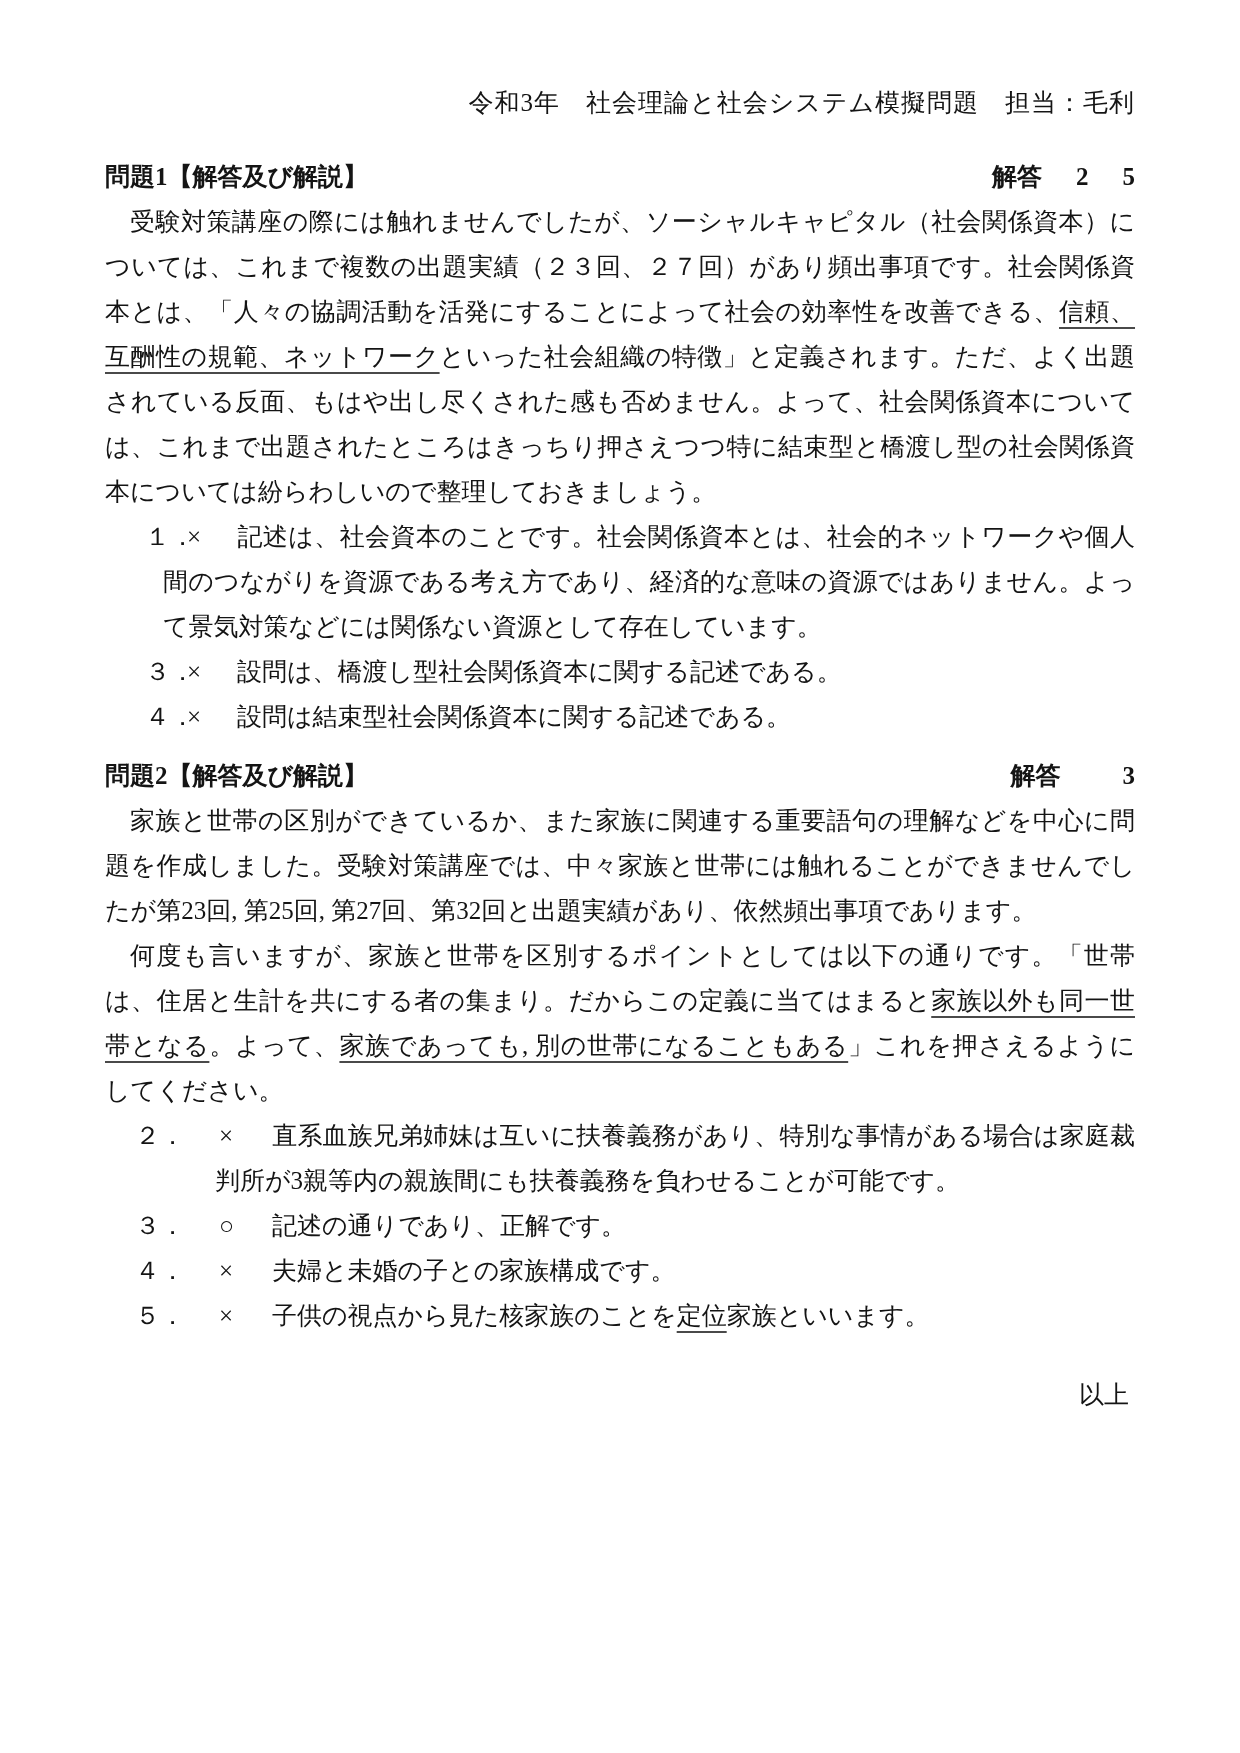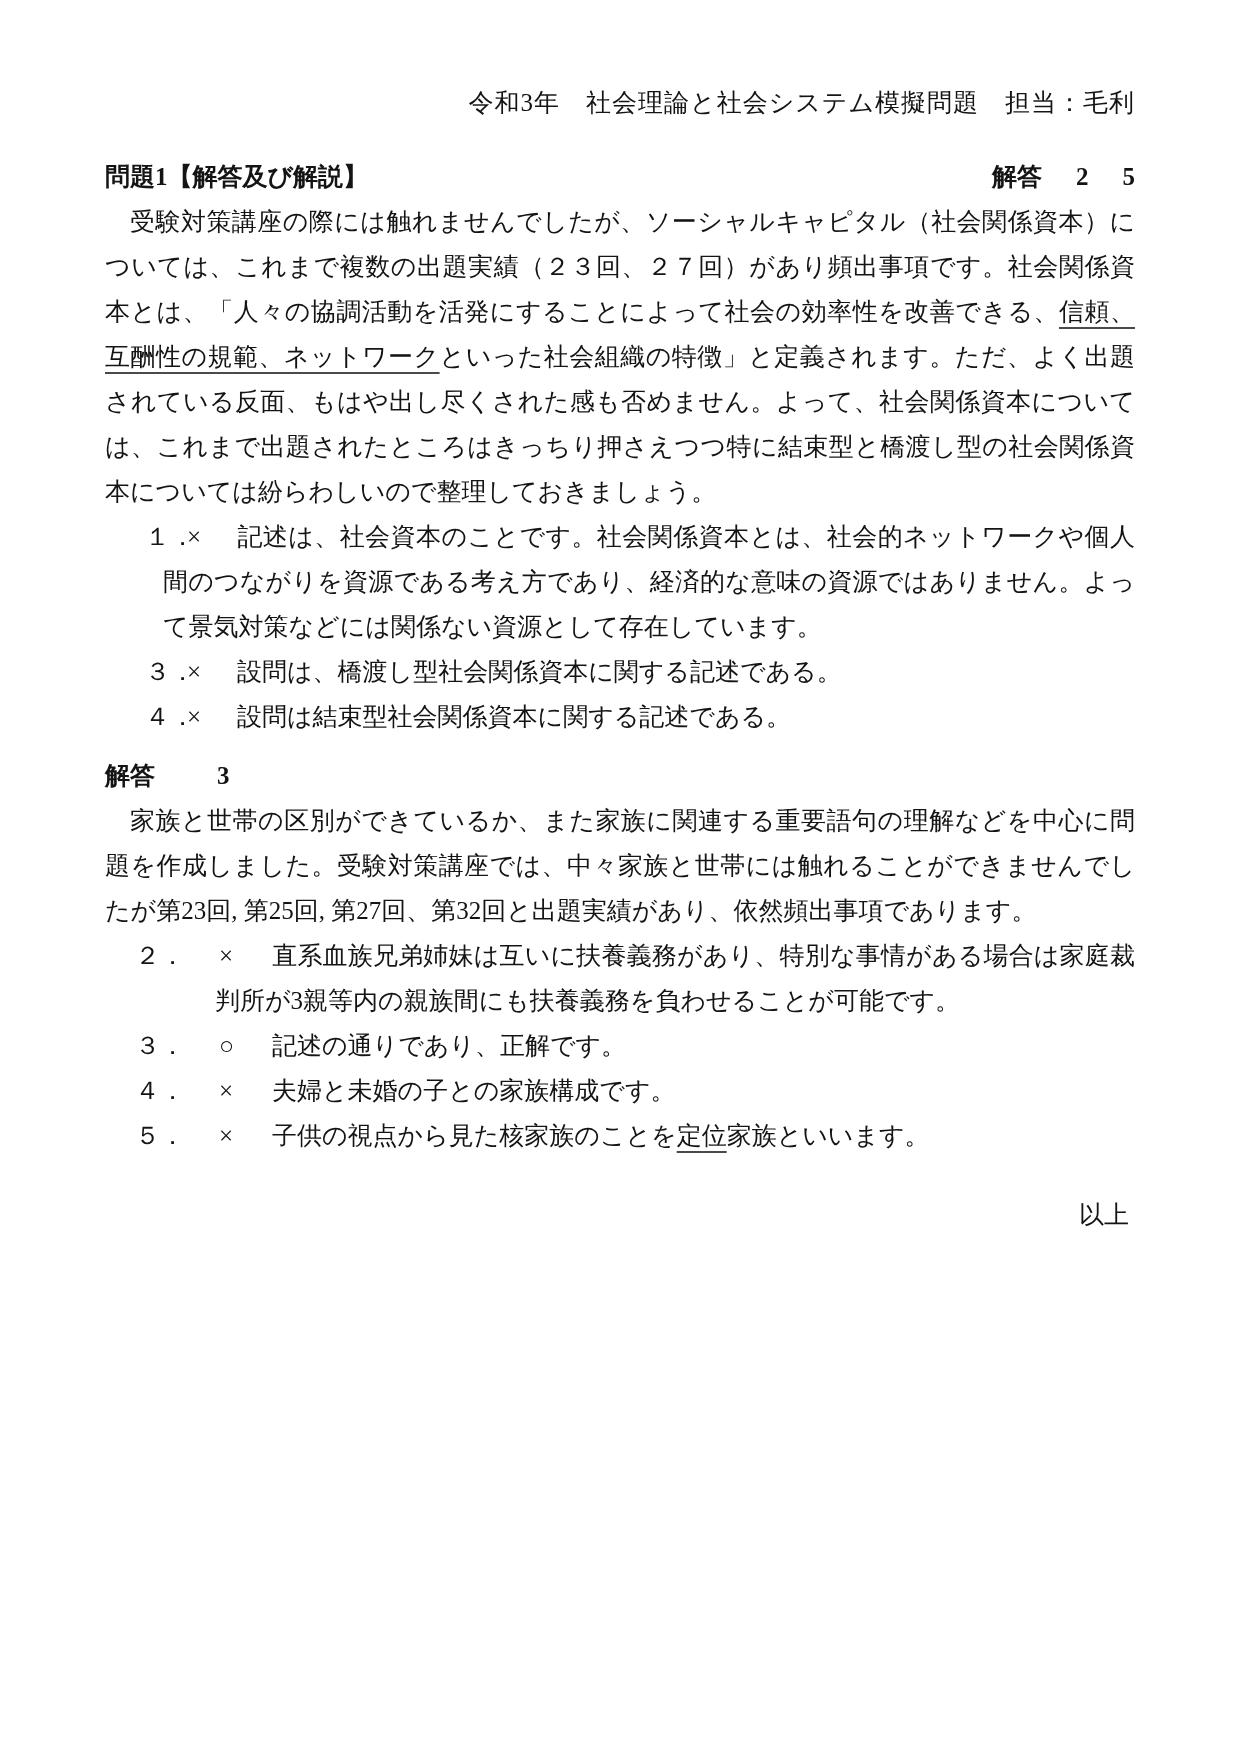--- a/index.html
+++ b/index.html
@@ -94,25 +94,27 @@
     <p class="para"><span class="run">受験対策講座の際には触れませんでしたが、ソーシャルキャピタル（社会関係資本）については、これまで複数の出題実績（２３回、２７回）があり頻出事項です。社会関係資本とは、「人々の協調活動を活発にすることによって社会の効率性を改善できる、</span><span class="u-run">信頼、互酬性の規範、ネットワーク</span><span class="run">といった社会組織の特徴」と定義されます。ただ、よく出題されている反面、もはや出し尽くされた感も否めません。よって、社会関係資本については、これまで出題されたところはきっちり押さえつつ特に結束型と橋渡し型の社会関係資本については紛らわしいので整理しておきましょう。</span></p>
     <ul class="items items-s1 items-gap-1">
         <li><span class="num">１．</span><span class="mark">×</span><span class="txt"><span class="run">記述は、社会資本のことです。社会関係資本とは、社会的ネットワークや個人間のつながりを資源である考え方であり、経済的な意味の資源ではありません。よって景気対策などには関係ない資源として存在しています。</span></span></li>
         <li><span class="num">３．</span><span class="mark">×</span><span class="txt"><span class="run">設問は、橋渡し型社会関係資本に関する記述である。</span></span></li>
         <li><span class="num">４．</span><span class="mark">×</span><span class="txt"><span class="run">設問は結束型社会関係資本に関する記述である。</span></span></li>
       </ul>
   </section>
 
   <section class="sec-problem-2">
     <div class="sec-head">
+      <span class="sec-title">問題2【解答及び解説】</span>
       <span class="sec-answer wide-gap">
         <span>解答</span><span><span class="ans-num">3</span></span>
       </span>
     </div>
     <p class="para"><span class="run">家族と世帯の区別ができているか、また家族に関連する重要語句の理解などを中心に問題を作成しました。受験対策講座では、中々家族と世帯には触れることができませんでしたが第23回, 第25回, 第27回、第32回と出題実績があり、依然頻出事項であります。</span></p>
+    <p class="para"><span class="run">何度も言いますが、家族と世帯を区別するポイントとしては以下の通りです。「世帯は、住居と生計を共にする者の集まり。だからこの定義に当てはまると</span><span class="u-run">家族以外も同一世帯となる</span><span class="run">。よって、</span><span class="u-run">家族であっても, 別の世帯になることもある</span><span class="run">」これを押さえるようにしてください。</span></p>
     <ul class="items items-s2 items-gap-2">
         <li><span class="num">２．</span><span class="mark">×</span><span class="txt"><span class="run">直系血族兄弟姉妹は互いに扶養義務があり、特別な事情がある場合は家庭裁判所が3親等内の親族間にも扶養義務を負わせることが可能です。</span></span></li>
         <li><span class="num">３．</span><span class="mark">○</span><span class="txt"><span class="run">記述の通りであり、正解です。</span></span></li>
         <li><span class="num">４．</span><span class="mark">×</span><span class="txt"><span class="run">夫婦と未婚の子との家族構成です。</span></span></li>
         <li><span class="num">５．</span><span class="mark">×</span><span class="txt"><span class="run">子供の視点から見た核家族のことを</span><span class="u-run">定位</span><span class="run">家族といいます。</span></span></li>
       </ul>
   </section>
 
   <div class="closing">以上</div>
 

